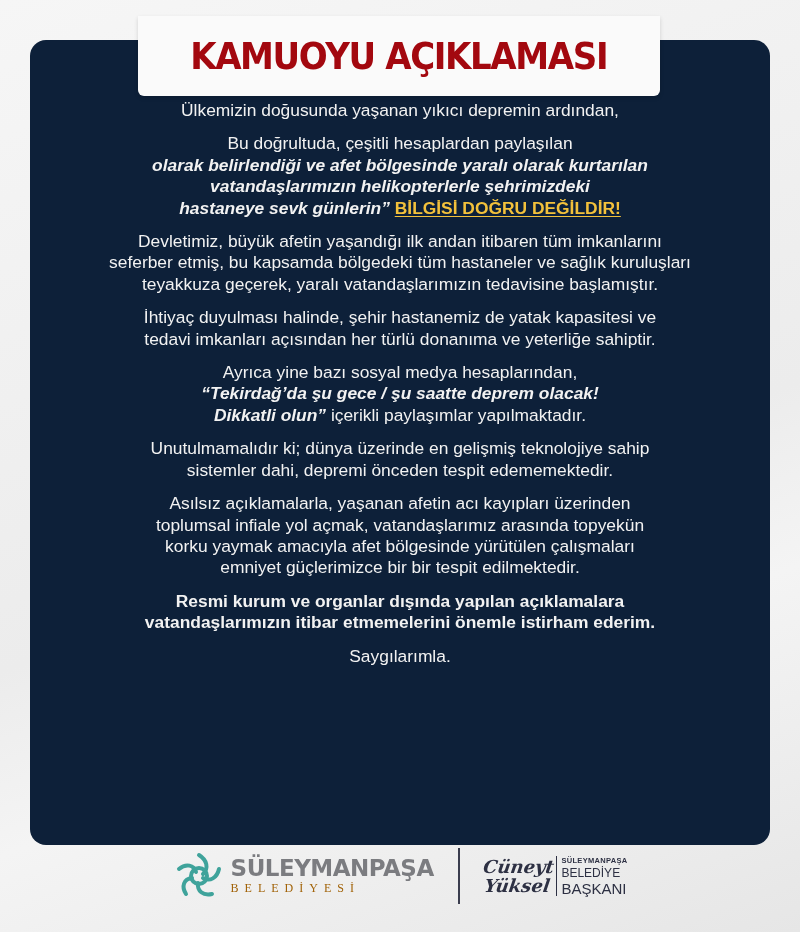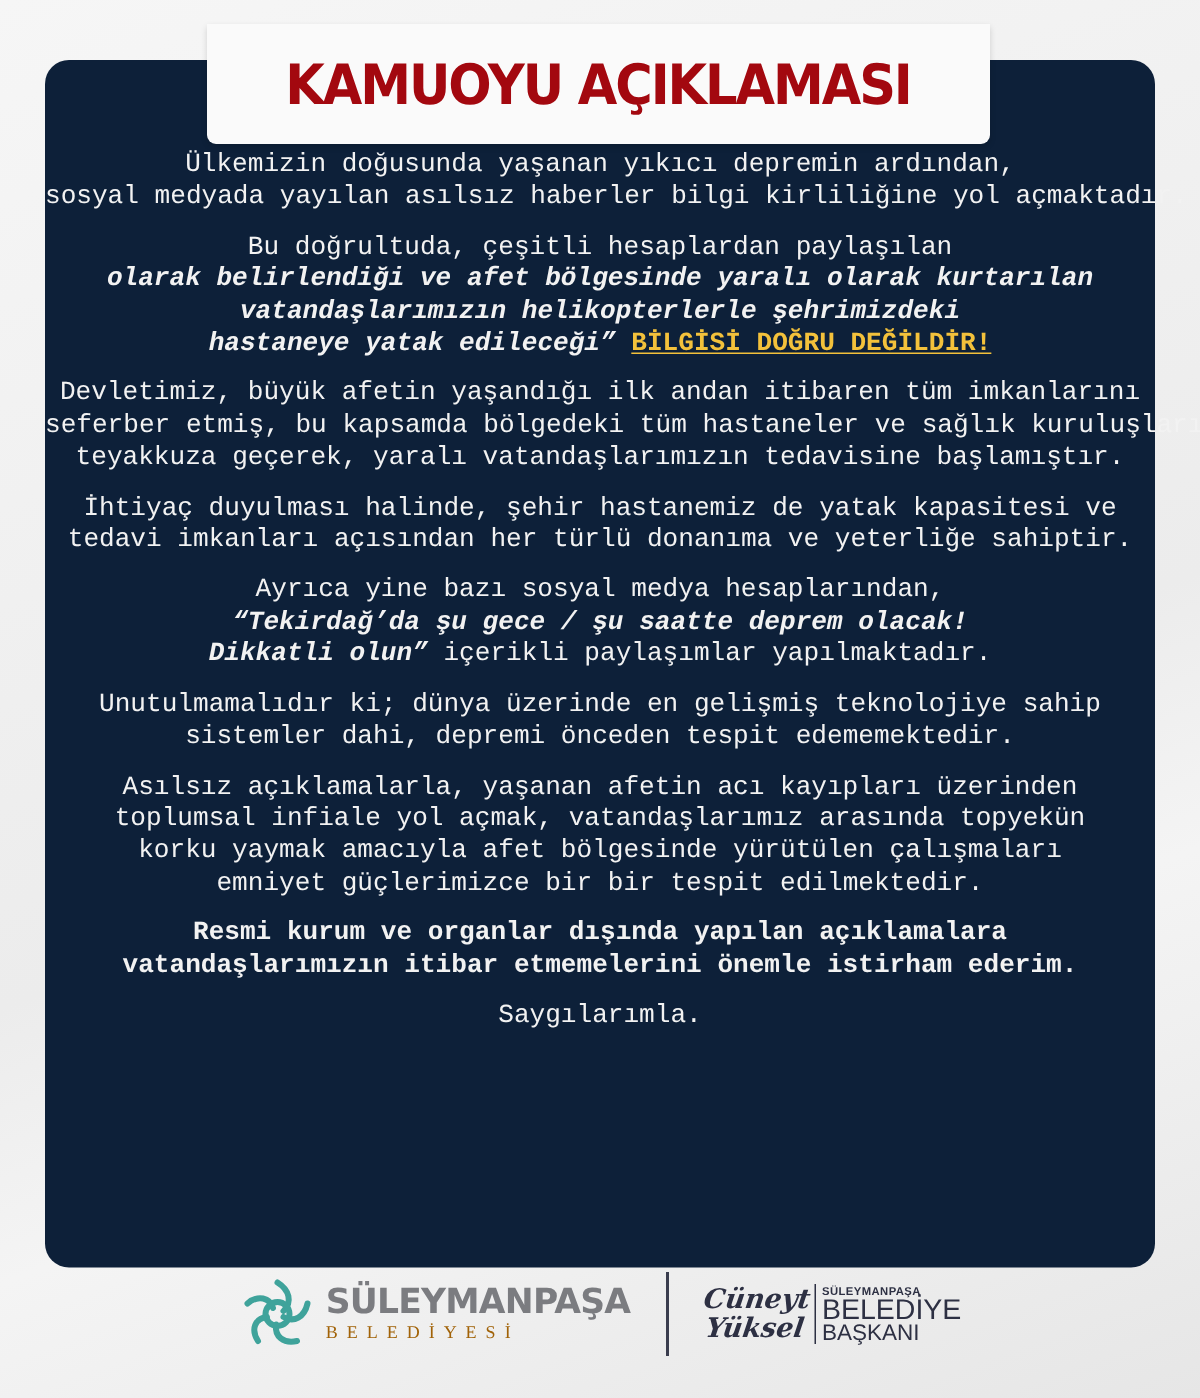--- a/index.html
+++ b/index.html
@@ -18,21 +18,21 @@
     display:flex; align-items:center; justify-content:center;
     box-shadow: 0 2px 4px rgba(0,0,0,0.15);
   }
   .title-banner h1 {
     margin:0; color:#a3080f; font-family:"DejaVu Sans", sans-serif;
     font-weight:bold; font-size:37px; letter-spacing:-1.5px; transform:scaleX(0.92);
   }
   .body-text {
     position:absolute; left:30px; top:100px; width:740px;
     color:#f2f2f2; text-align:center;
-    font-family:Liberation Mono, monospace; font-size:17.4px; line-height:21.4px;
+    font-family:Liberation Sans, sans-serif; font-size:17.4px; line-height:21.4px;
   }
   .para { margin:0 0 12px 0; }
   .para .ln { display:block; white-space:nowrap; }
   .emph { font-weight:bold; font-style:italic; }
   .highlight { color:#f3c13b; font-weight:bold; text-decoration:underline; text-underline-offset:2px; }
   .bold-para { font-weight:bold; }
   .footer {
     position:absolute; left:0; top:845px; width:800px; height:62px;
     display:flex; align-items:center; justify-content:center;
   }
@@ -44,43 +44,42 @@
   .divider { width:2px; height:56px; background:#3a3d4e; margin:0 22px 0 24px; }
   .logo-right { display:flex; align-items:center; gap:4px; }
   .signature {
     display:flex; flex-direction:column; color:#2d3043;
     font-family:"DejaVu Serif", serif; font-style:italic; font-weight:bold;
     font-size:18px; line-height:19px; transform:skewX(-8deg);
   }
   .signature .l2 { padding-left:4px; }
   .title-block { border-left:1px solid #2d3043; padding-left:4px; display:flex; flex-direction:column; color:#2d3043; font-family:"Liberation Sans", sans-serif; }
   .title-block .t1 { font-size:7.5px; font-weight:bold; letter-spacing:0.3px; line-height:10px; }
-  .title-block .t2 { font-size:19px; line-height:15px; }
+  .title-block .t2 { font-size:12px; line-height:15px; }
   .title-block .t3 { font-size:15px; line-height:15px; }
 </style>
 </head>
 <body>
 
 <div class="card"></div>
 
 <div class="title-banner">
   <h1>KAMUOYU AÇIKLAMASI</h1>
 </div>
 
 <div class="body-text">
   <p class="para">
     <span class="ln">Ülkemizin doğusunda yaşanan yıkıcı depremin ardından,</span>
-    <span class="ln">sosyal medyada yayılan asılsız haberler bilgi kirliliğine yol açmaktadır.</span>
   </p>
 
   <p class="para">
     <span class="ln">Bu doğrultuda, çeşitli hesaplardan paylaşılan</span>
     <span class="ln emph">olarak belirlendiği ve afet bölgesinde yaralı olarak kurtarılan</span>
     <span class="ln emph">vatandaşlarımızın helikopterlerle şehrimizdeki</span>
-    <span class="ln"><span class="emph">hastaneye yatak edileceği”</span> <span class="highlight">BİLGİSİ DOĞRU DEĞİLDİR!</span></span>
+    <span class="ln"><span class="emph">hastaneye sevk günlerin”</span> <span class="highlight">BİLGİSİ DOĞRU DEĞİLDİR!</span></span>
   </p>
 
   <p class="para">
     <span class="ln">Devletimiz, büyük afetin yaşandığı ilk andan itibaren tüm imkanlarını</span>
     <span class="ln">seferber etmiş, bu kapsamda bölgedeki tüm hastaneler ve sağlık kuruluşları</span>
     <span class="ln">teyakkuza geçerek, yaralı vatandaşlarımızın tedavisine başlamıştır.</span>
   </p>
 
   <p class="para">
     <span class="ln">İhtiyaç duyulması halinde, şehir hastanemiz de yatak kapasitesi ve</span>

